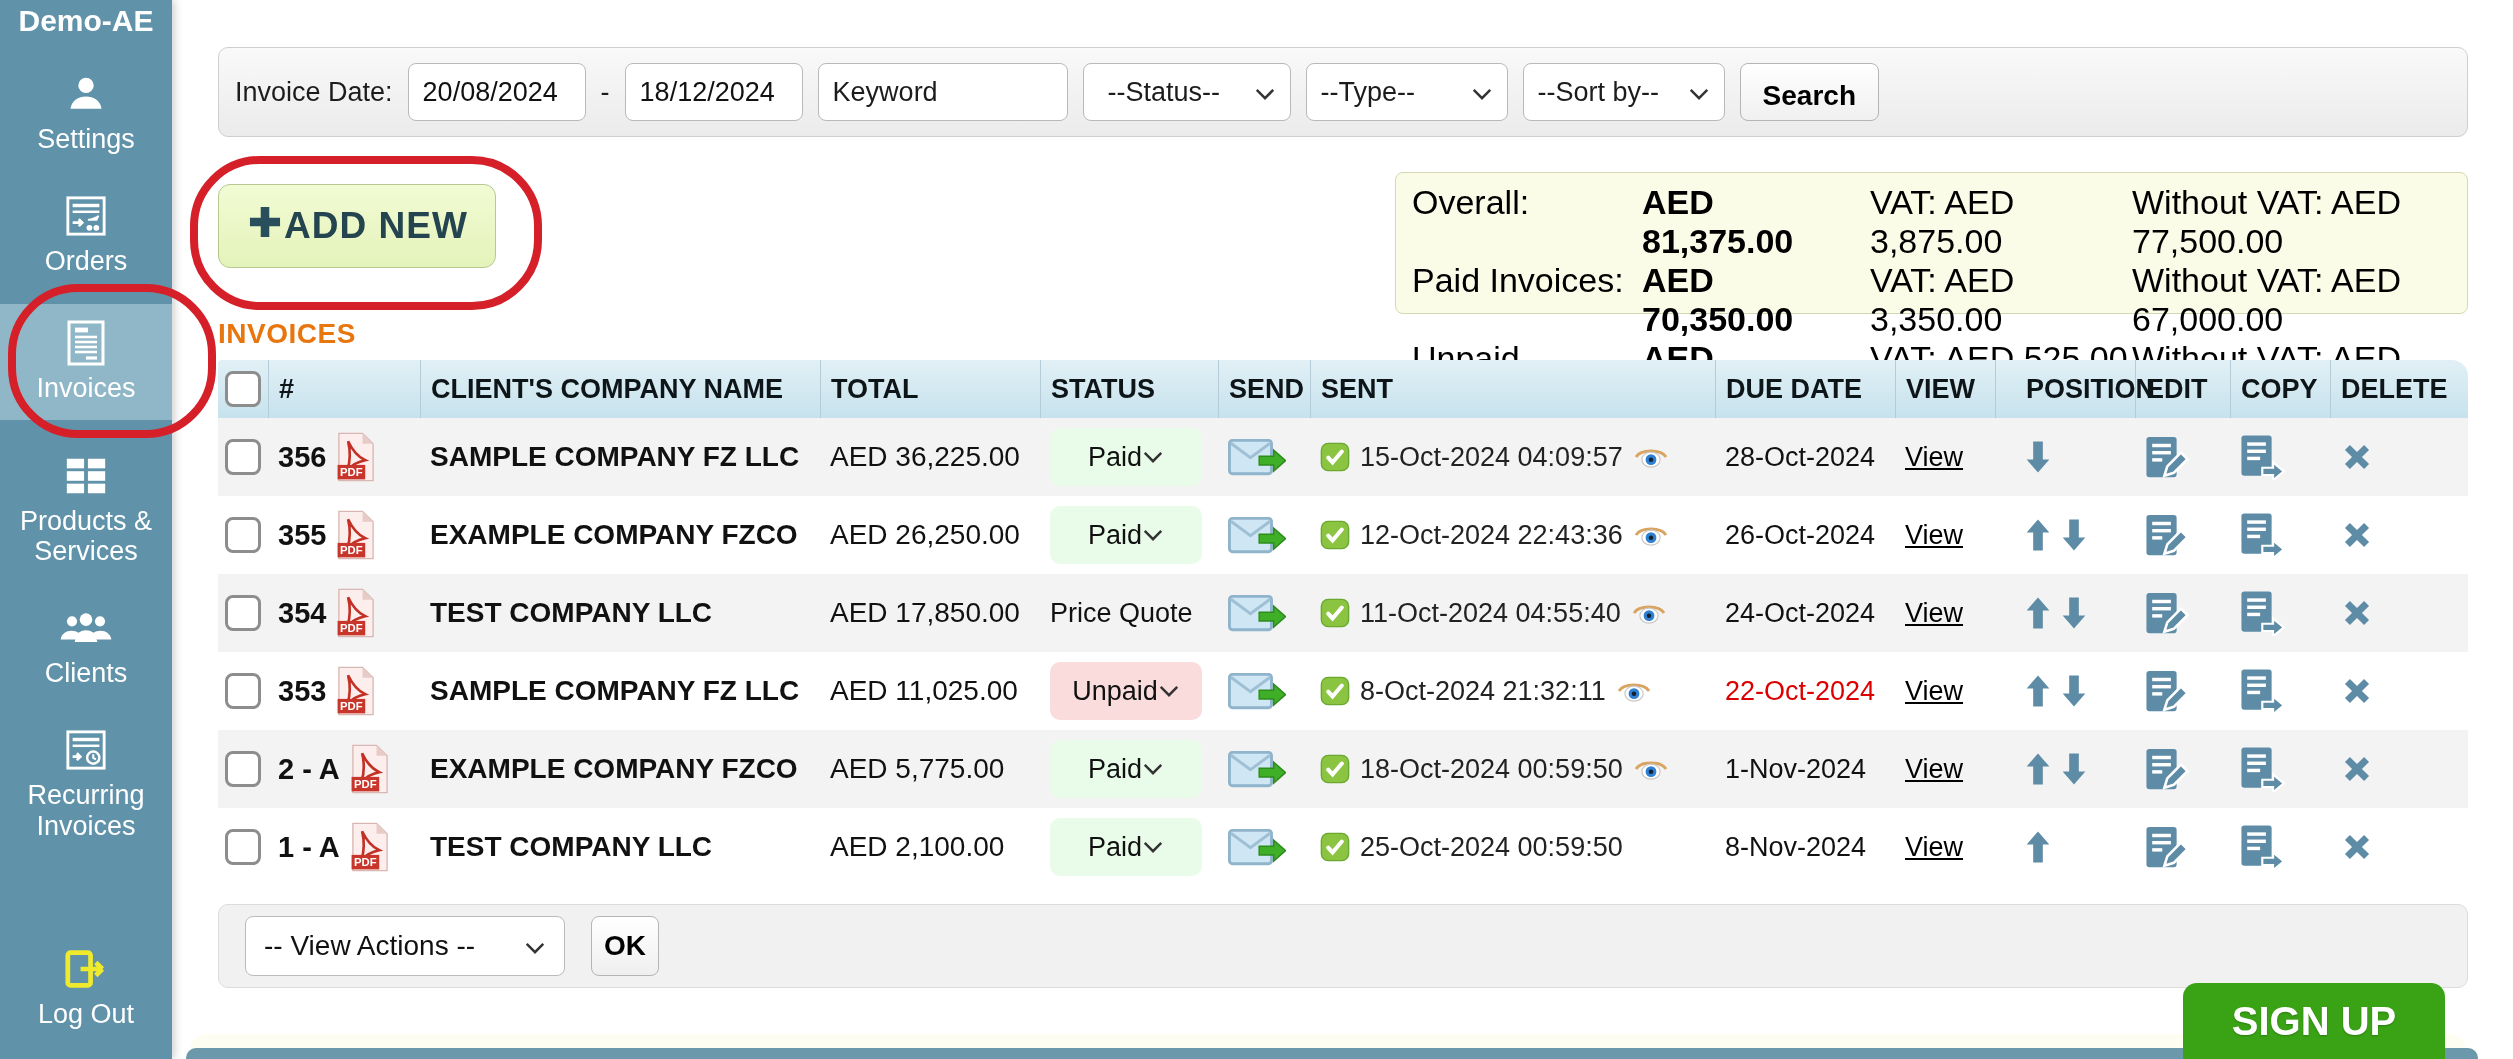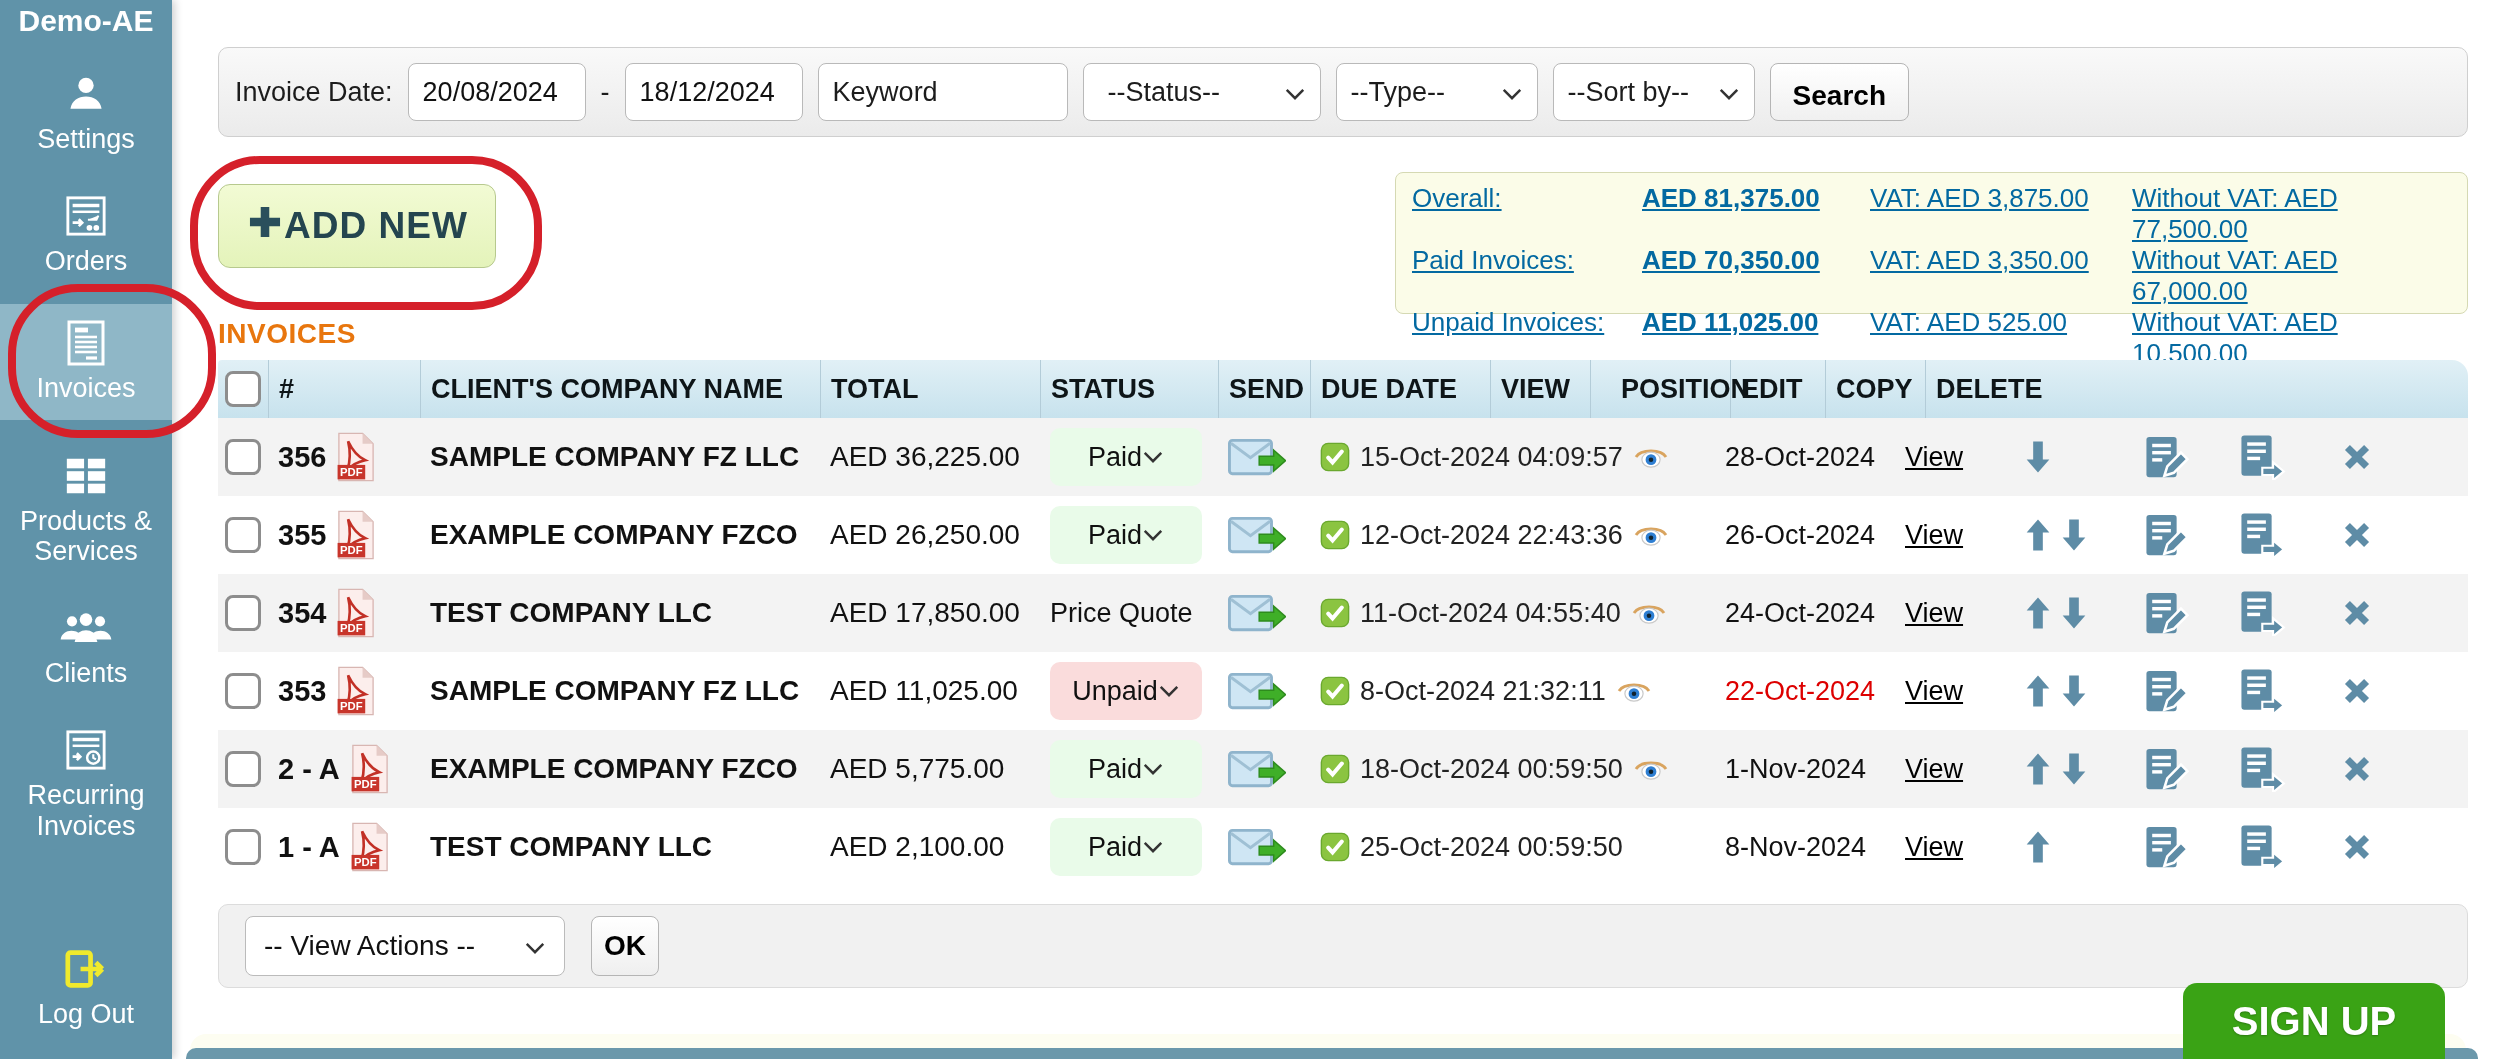--- a/index.html
+++ b/index.html
@@ -30,36 +30,36 @@
     background:linear-gradient(#f9f9f9,#ebebeb);border:1px solid #cfcfcf;border-radius:10px;
     display:flex;align-items:center;padding:0 16px;gap:15px;font-size:27px;color:#1c1c1c;
   }
   .finput{height:58px;box-sizing:border-box;border:1px solid #b9b9b9;border-radius:8px;background:#fff;
     font-size:27px;padding:0 14px;font-family:inherit;color:#111;}
   .finput::placeholder{color:#1c1c1c;opacity:1;}
   .f-date{width:178px;}
   .f-keyword{width:250px;}
   .fselect{height:58px;box-sizing:border-box;border:1px solid #b9b9b9;border-radius:8px;background:#fff;
     display:inline-flex;align-items:center;justify-content:space-between;padding:0 14px;font-size:27px;cursor:pointer;}
-  .fs-status{width:238px;padding-left:24px;}.fs-type{width:202px;}.fs-sort{width:202px;}
+  .fs-status{width:208px;padding-left:24px;}.fs-type{width:202px;}.fs-sort{width:202px;}
   .search-btn{height:58px;padding:16px 22px;background:linear-gradient(#ffffff,#f0f0f0);border:1px solid #b5b5b5;
     border-radius:8px;font-weight:bold;font-size:28px;font-family:inherit;cursor:pointer;color:#000;}
   .dash{font-size:27px;}
   
   .add-btn{
     position:absolute;left:218px;top:184px;width:278px;height:84px;box-sizing:border-box;
     background:linear-gradient(#f2fbd4,#e4f3ba);border:1px solid #b7c98e;border-radius:12px;
     display:flex;align-items:center;justify-content:center;
     font-size:37px;font-weight:bold;color:#24454f;letter-spacing:1px;cursor:pointer;z-index:3;font-family:inherit;
   }
   
   .summary{
     position:absolute;left:1395px;top:172px;width:1073px;height:142px;box-sizing:border-box;
     background:#fbfce8;border:1px solid #d5d9b3;border-radius:8px;padding:10px 16px;
-    display:flex;flex-direction:column;justify-content:space-around;font-size:26px;color:#0369a1;text-decoration:underline;
+    display:flex;flex-direction:column;justify-content:space-around;font-size:34px;color:#000000;
   }
   .sum-row{display:flex;align-items:baseline;}
   .sum-label{width:230px;}
   .sum-amount{width:228px;font-weight:bold;}
   .sum-vat{width:262px;}
   .sum-wvat{flex:1;}
   
   .section-title{position:absolute;left:218px;top:318px;font-size:28px;font-weight:bold;color:#e8760e;letter-spacing:.5px;}
   
   .inv-table{position:absolute;left:218px;top:360px;width:2250px;}
@@ -269,20 +269,21 @@
 <div class="inv-table">
   <div class="thead" id="thead">
     <div class="th c-check">
         <span class="checkbox"></span>
       </div>
   <div class="th c-id">#</div>
       <div class="th c-company">CLIENT'S COMPANY NAME</div>
       <div class="th c-total">TOTAL</div>
       <div class="th c-status">STATUS</div>
       <div class="th c-send">SEND</div>
+      <div class="th c-sent">SENT</div>
       <div class="th c-due">DUE DATE</div>
       <div class="th c-view">VIEW</div>
       <div class="th c-pos">POSITION</div>
       <div class="th c-edit">EDIT</div>
       <div class="th c-copy">COPY</div>
       <div class="th c-del">DELETE</div>
     </div>
   <div id="tbody">
       <div class="tr odd">
     <div class="td c-check">

